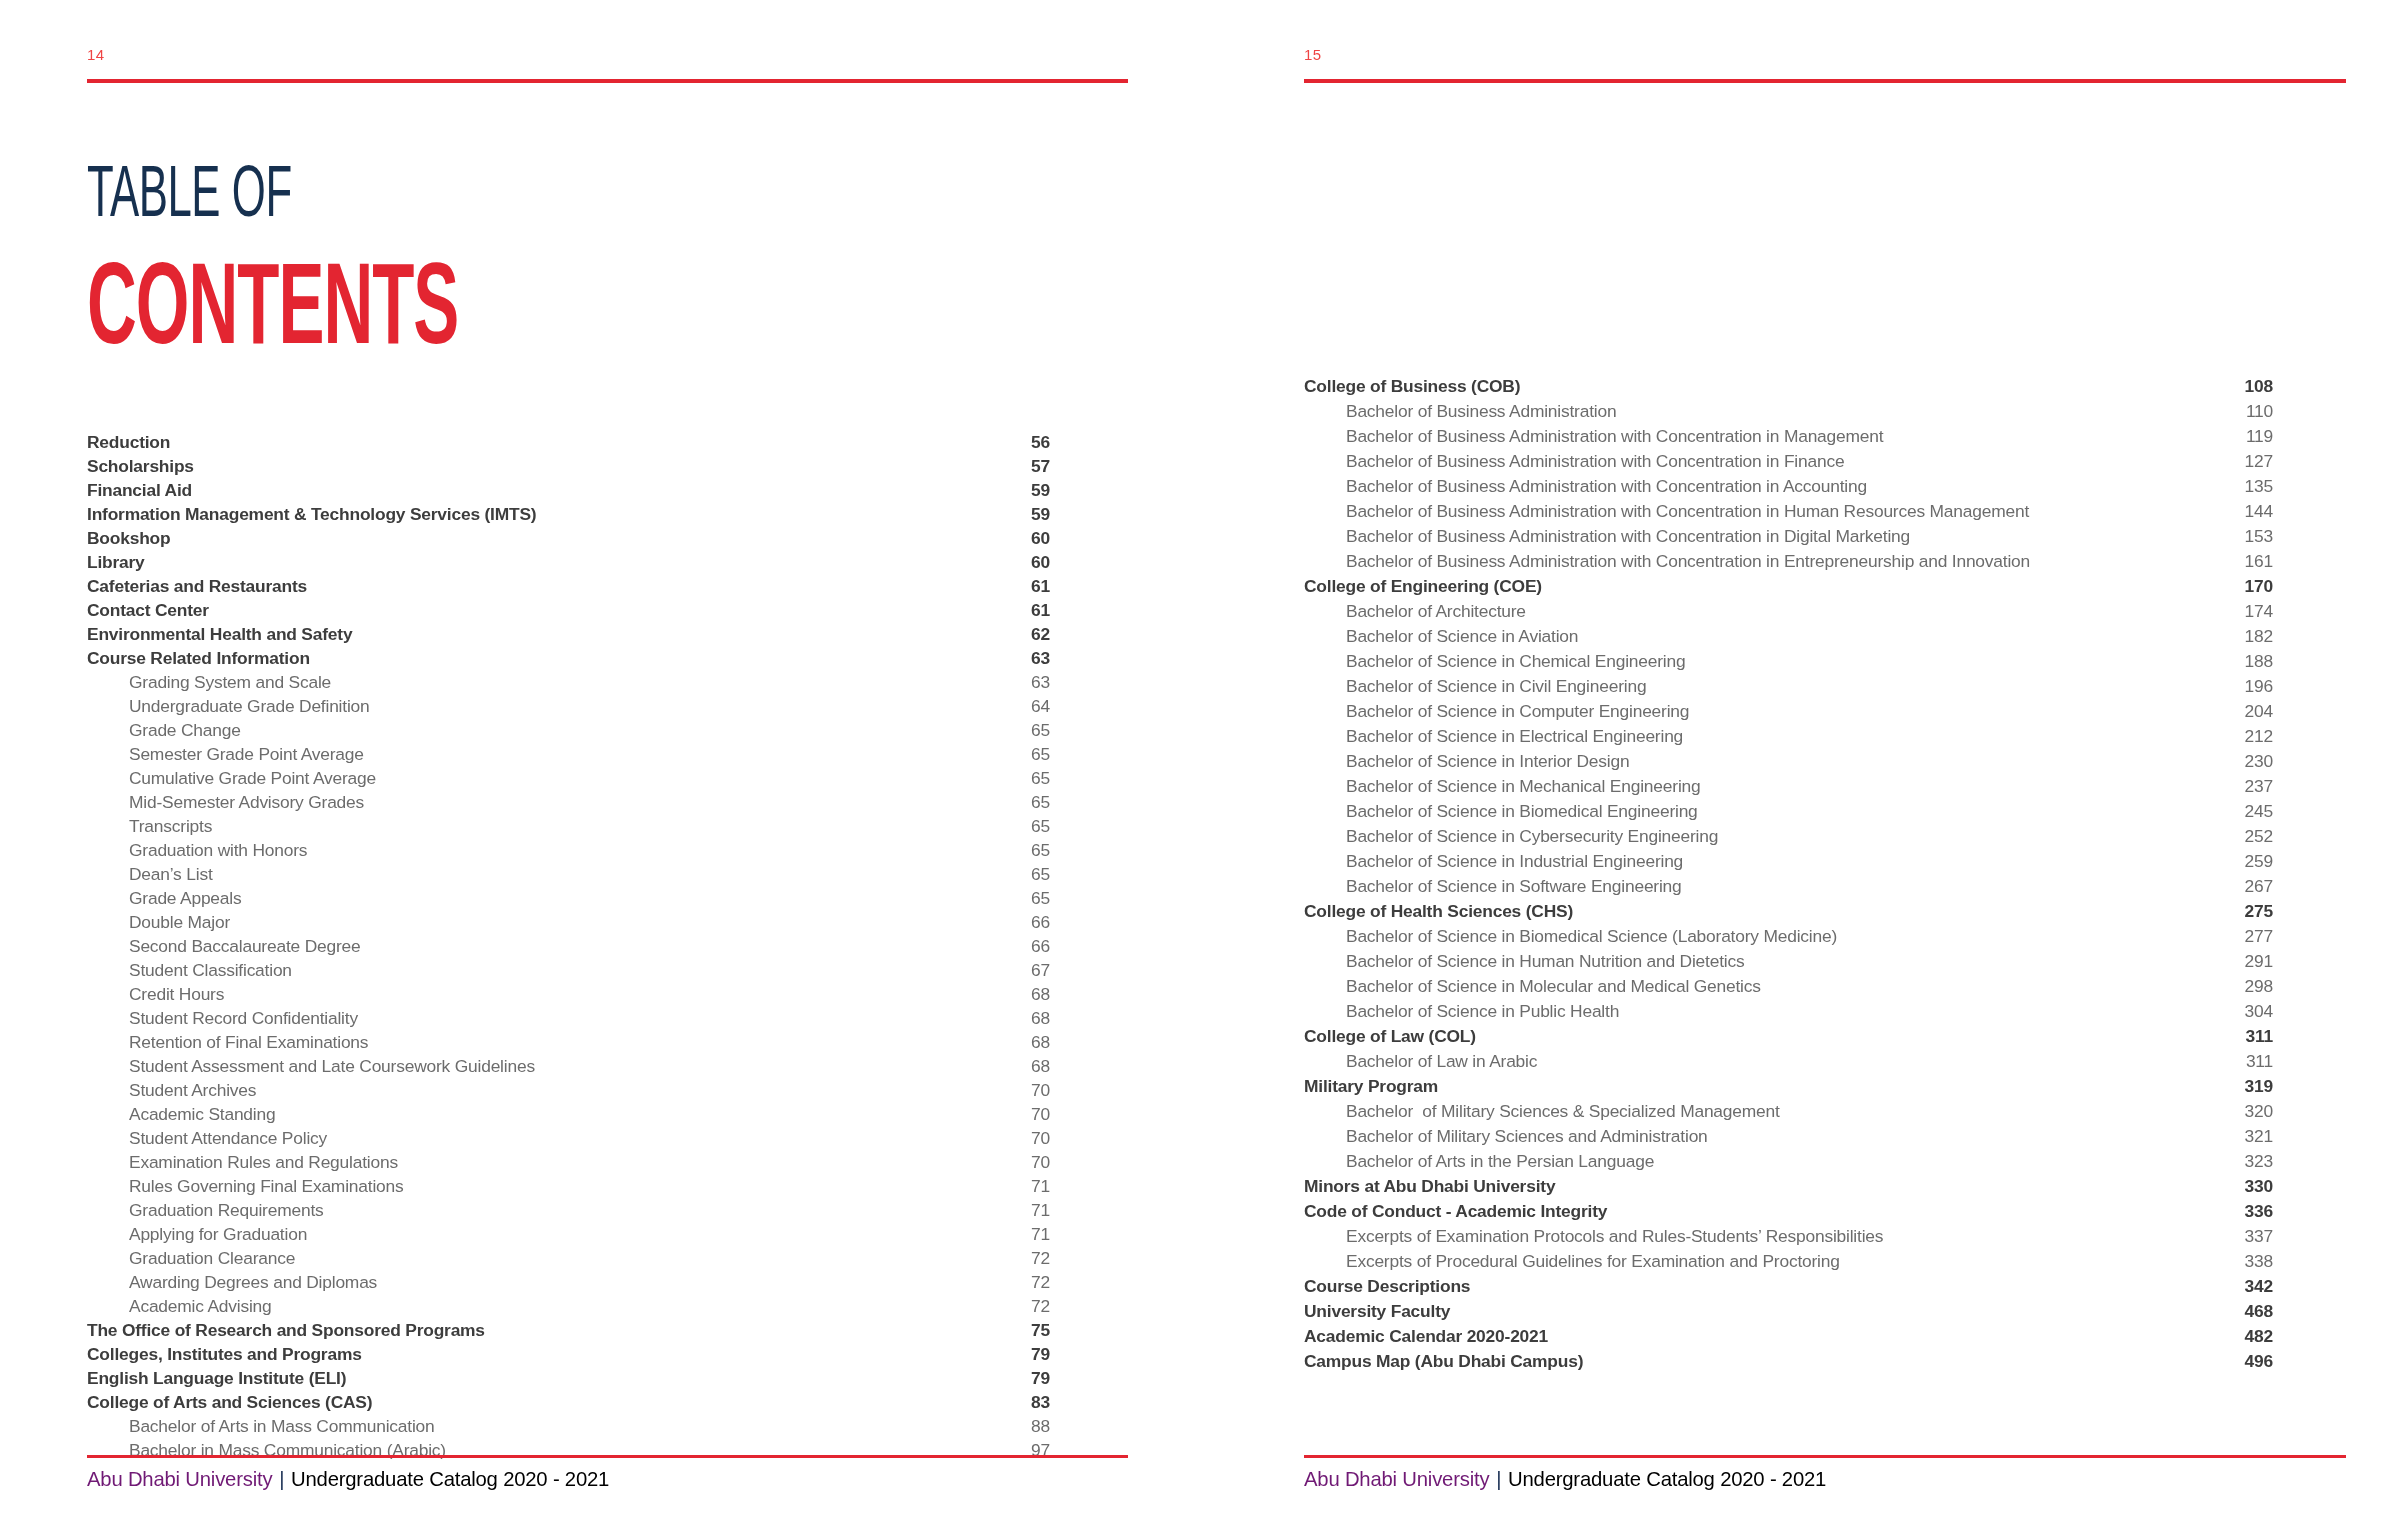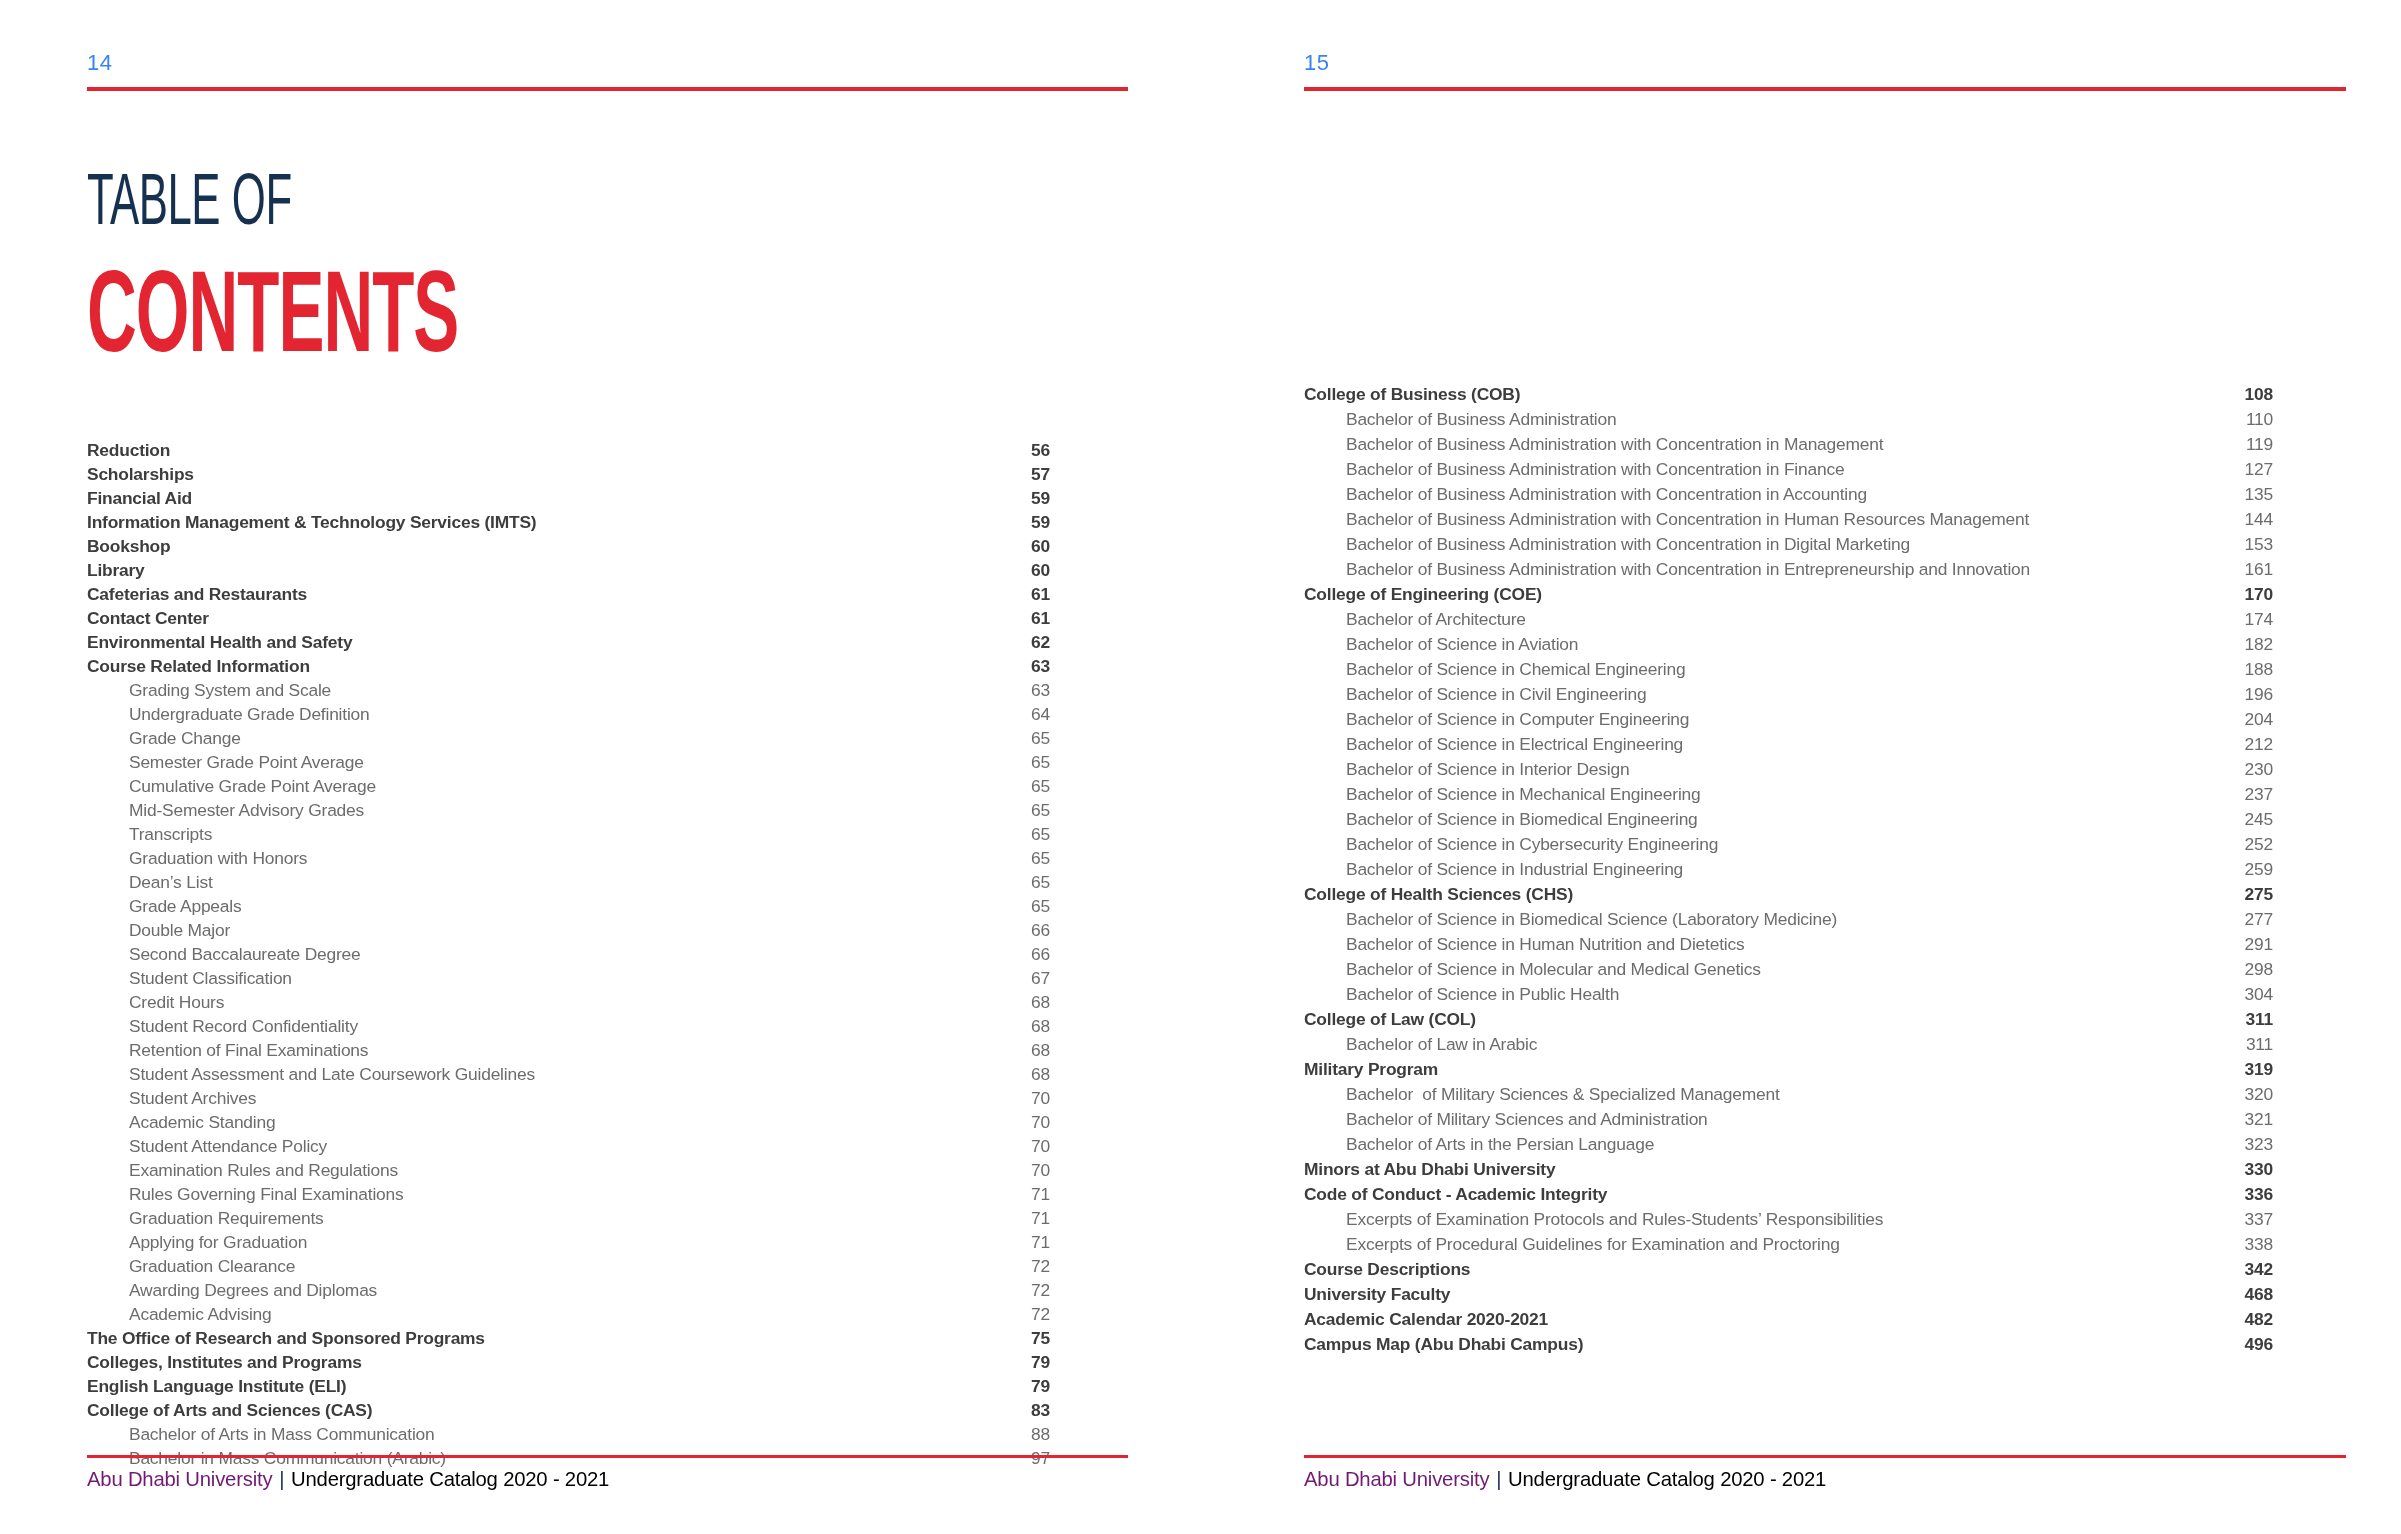--- a/index.html
+++ b/index.html
@@ -10,21 +10,21 @@
     -webkit-font-smoothing:antialiased;
   }
   .spread{display:flex;width:2401px;height:1535px;}
   .page{position:relative;height:1535px;}
   .page.left{width:1201px;}
   .page.right{width:1200px;}
   .inner-left{margin-left:87px;width:1041px;position:relative;}
   .inner-right{margin-left:103px;width:1042px;position:relative;}
   
   .pg-head{padding-top:42px;}
-  .pg-num{font-size:22px;line-height:25.4px;color:#3b82f6;letter-spacing:0.4px;margin-top:8px;}
+  .pg-num{font-size:15px;line-height:25.4px;color:#ef4444;letter-spacing:0.4px;}
   .rule{height:3.4px;background:#e32531;margin-top:12px;}
   
   .title-block{margin-top:71px;}
   .title-line1{display:block;line-height:73px;}
   .title-line1 span{
     display:inline-block;transform:scaleX(0.60);transform-origin:left center;
     font-size:73px;font-weight:400;color:#16304f;letter-spacing:-0.8px;white-space:nowrap;
   }
   .title-line2{display:block;line-height:100px;margin-top:5.1px;}
   .title-line2 span{
@@ -330,20 +330,24 @@
     <span class="toc-page">245</span>
   </div>
           <div class="toc-row lvl1">
     <span class="toc-label">Bachelor of Science in Cybersecurity Engineering</span>
     <span class="toc-page">252</span>
   </div>
           <div class="toc-row lvl1">
     <span class="toc-label">Bachelor of Science in Industrial Engineering</span>
     <span class="toc-page">259</span>
   </div>
+          <div class="toc-row lvl1">
+    <span class="toc-label">Bachelor of Science in Software Engineering</span>
+    <span class="toc-page">267</span>
+  </div>
           <div class="toc-row lvl0">
     <span class="toc-label">College of Health Sciences (CHS)</span>
     <span class="toc-page">275</span>
   </div>
           <div class="toc-row lvl1">
     <span class="toc-label">Bachelor of Science in Biomedical Science (Laboratory Medicine)</span>
     <span class="toc-page">277</span>
   </div>
           <div class="toc-row lvl1">
     <span class="toc-label">Bachelor of Science in Human Nutrition and Dietetics</span>

